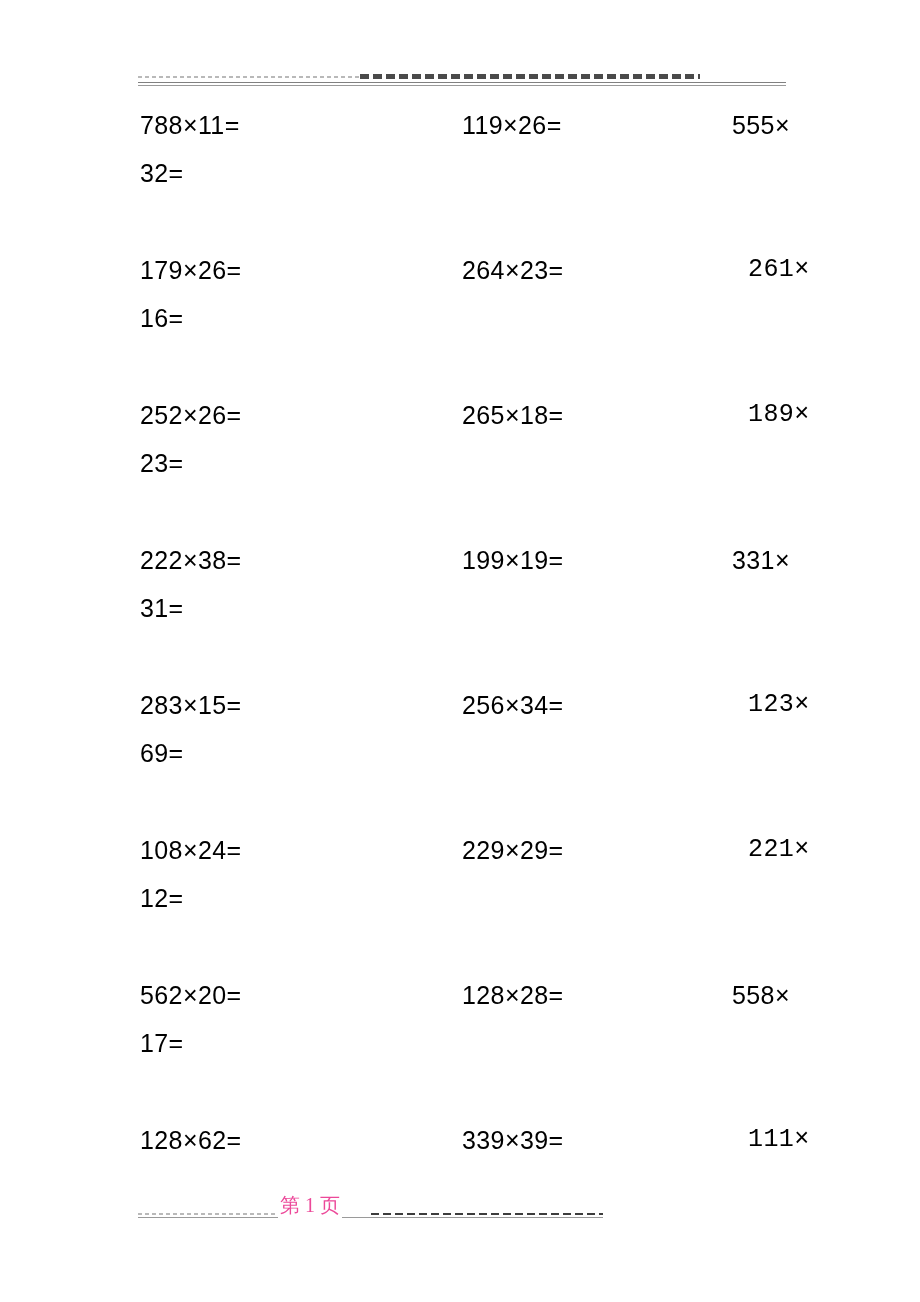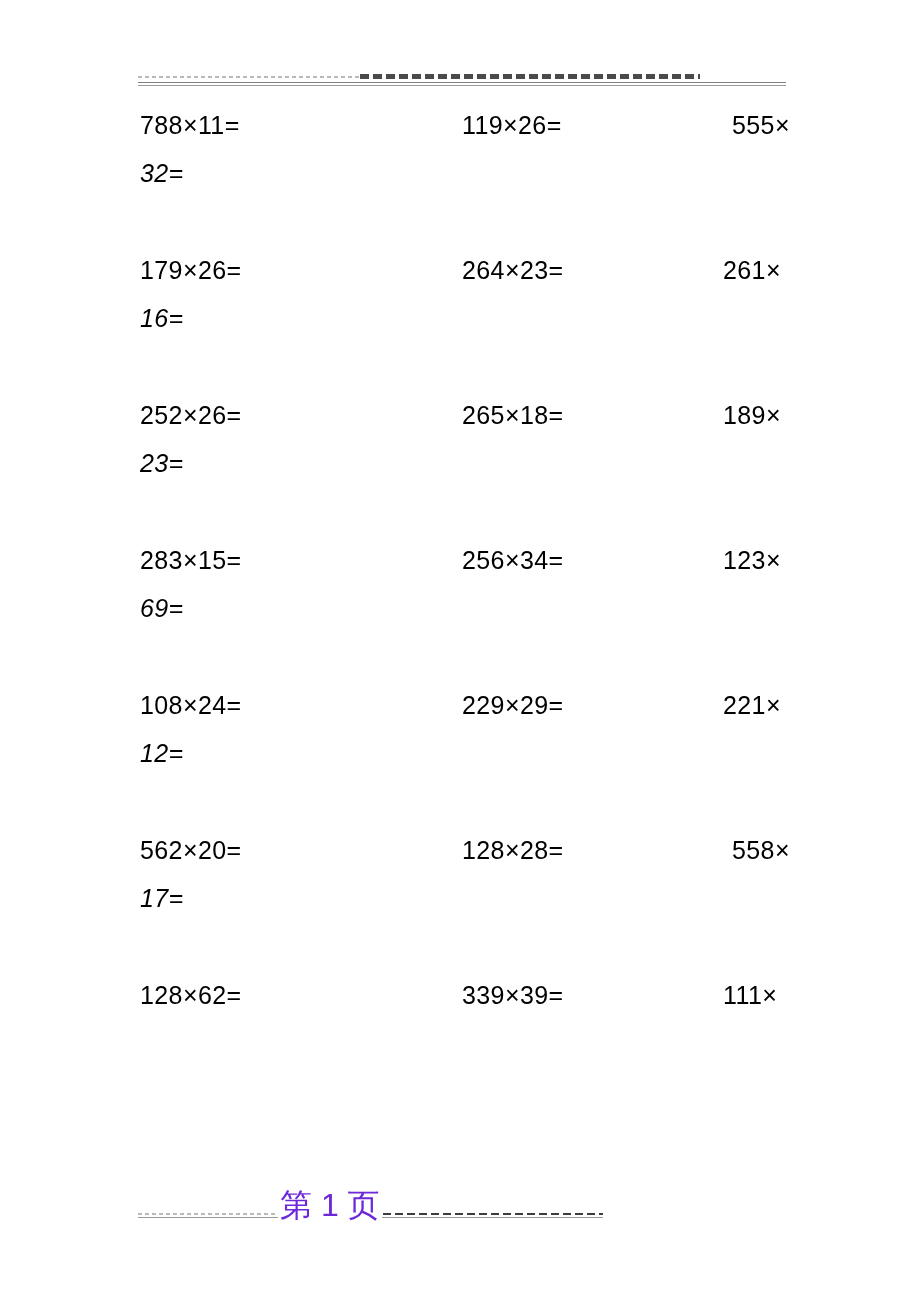--- a/index.html
+++ b/index.html
@@ -95,22 +95,22 @@
     font-size: 25px;
     font-weight: 400;
     letter-spacing: 0.4px;
     white-space: nowrap;
     line-height: 34px;
     color: #000000;
   }
   .col-1 { left: 140px; }
   .col-2 { left: 462px; }
   .col-3 { left: 732px; }
-  .col-3.w3 { left: 723px; }
-  .col-wrap { left: 140px; font-style: italic; }
+  .col-3.w3 { left: 748px; font-family: Liberation Mono, monospace; }
+  .col-wrap { left: 140px; }
 
   
   .footer {
     position: absolute;
     left: 138px;
     top: 1190px;
     width: 465px;
     height: 38px;
   }
   .ftr-dash-row {
@@ -146,23 +146,23 @@
     left: 0;
     top: 27px;
     width: 465px;
     height: 1px;
     background: #9a9a9a;
   }
   .ftr-page {
     position: absolute;
     left: 140px;
     top: 0px;
-    font-family: Liberation Sans, sans-serif;
-    font-size: 32px;
-    color: #6d28d9;
+    font-family: Liberation Serif, serif;
+    font-size: 20px;
+    color: #ec4899;
     white-space: pre;
     line-height: 30px;
     background: #ffffff;
     padding: 0 2px;
   }
 </style>
 </head>
 <body>
 
 <div class="page">
@@ -204,20 +204,30 @@
       <div class="prob-line">
         <span class="prob-cell col-1">252×26=</span>
         <span class="prob-cell col-2">265×18=</span>
         <span class="prob-cell col-3 w3">189×</span>
       </div>
       <div class="prob-line">
         <span class="prob-cell col-wrap">23=</span>
       </div>
     </div>
 
+    <div class="prob-row">
+      <div class="prob-line">
+        <span class="prob-cell col-1">222×38=</span>
+        <span class="prob-cell col-2">199×19=</span>
+        <span class="prob-cell col-3">331×</span>
+      </div>
+      <div class="prob-line">
+        <span class="prob-cell col-wrap">31=</span>
+      </div>
+    </div>
 
     <div class="prob-row">
       <div class="prob-line">
         <span class="prob-cell col-1">283×15=</span>
         <span class="prob-cell col-2">256×34=</span>
         <span class="prob-cell col-3 w3">123×</span>
       </div>
       <div class="prob-line">
         <span class="prob-cell col-wrap">69=</span>
       </div>

